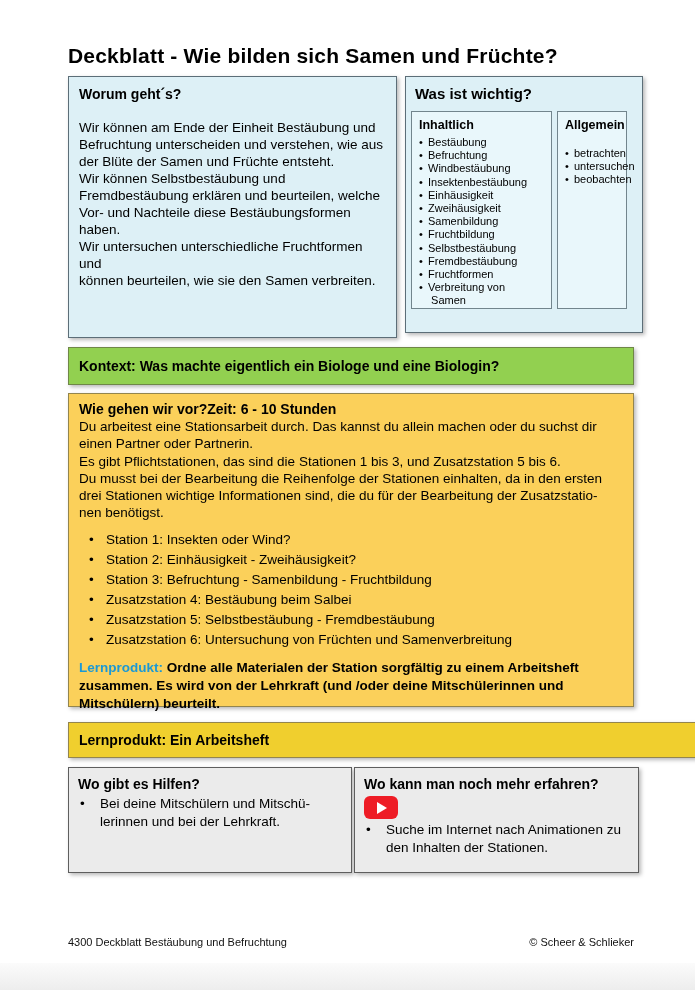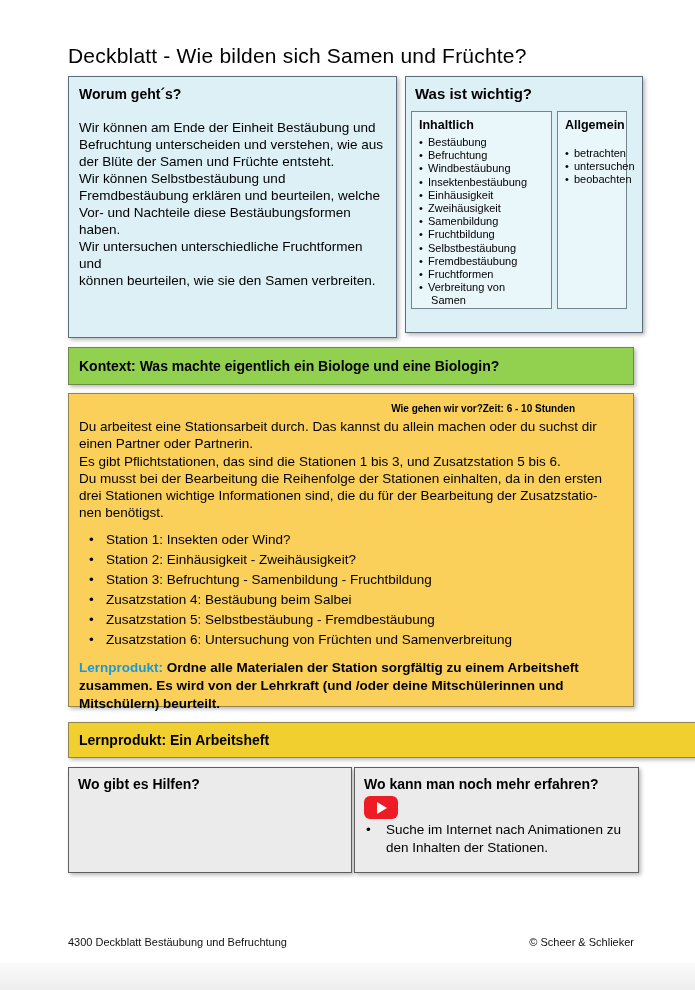--- a/index.html
+++ b/index.html
@@ -13,21 +13,21 @@
   .below-page {
     position:absolute; left:0; top:963px; width:695px; height:27px;
     background:linear-gradient(#fbfbfb,#ededed);
   }
   .prewrap { white-space:pre-wrap; }
   .b { font-weight:bold; }
   .blue { color:var(--accent_blue); }
 
   .doc-title {
     position:absolute; left:68px; top:30px; width:560px;
-    font-size:21px; font-weight:normal; letter-spacing:0.2px;
+    font-size:21px; font-weight:bold; letter-spacing:0.2px;
   }
 
   .box { position:absolute; box-sizing:border-box; box-shadow:2px 2px 4px rgba(0,0,0,0.28); }
 
   
   .box-worum {
     left:68px; top:76px; width:329px; height:262px;
     background:var(--box_blue); border:1px solid #5c6e78;
     padding:8px 10px; font-size:13.5px; line-height:17px;
   }
@@ -61,21 +61,21 @@
     display:flex; align-items:center; padding:0 10px;
     font-size:14px; font-weight:bold;
   }
 
   
   .box-vorgehen {
     left:68px; top:393px; width:566px; height:314px;
     background:var(--yellow); border:1px solid #93854e;
     padding:6px 10px; font-size:13.5px; line-height:17.3px;
   }
-  .vorgehen-header { display:flex; justify-content:flex-end; font-weight:bold; font-size:10px; line-height:18px; }
+  .vorgehen-header { display:flex; justify-content:flex-start; font-weight:bold; font-size:14px; line-height:18px; }
   .vorgehen-zeit { margin-right:48px; }
   .disclist { list-style:none; margin:8px 0 0 10px; padding:0; }
   .disclist li { position:relative; padding-left:17px; white-space:pre-wrap; line-height:20px; }
   .disclist li::before { content:"•"; position:absolute; left:0; }
   .lern-text { margin-top:9px; font-weight:bold; line-height:18px; }
 
   
   .bar-lernprodukt {
     left:68px; top:722px; width:658px; height:36px;
     background:var(--yellow_dark); border:1px solid #93854e;
@@ -192,20 +192,24 @@
 zusammen. Es wird von der Lehrkraft (und /oder deine Mitschülerinnen und
 Mitschülern) beurteilt.</span></div>
   </section>
 
   <section class="box bar-lernprodukt">
     <span>Lernprodukt:  Ein Arbeitsheft</span>
   </section>
 
   <section class="box box-gray box-hilfen">
     <h2>Wo gibt es Hilfen?</h2>
+    <ul class="graylist">
+        <li>Bei deine Mitschülern und Mitschü-
+lerinnen und bei der Lehrkraft.</li>
+      </ul>
   </section>
 
   <section class="box box-gray box-mehr">
     <h2>Wo kann man noch mehr erfahren?</h2>
     <div class="yt">
       <div class="yt-tri"></div>
     </div>
     <ul class="graylist">
         <li>Suche im Internet nach Animationen zu
 den Inhalten der Stationen.</li>

